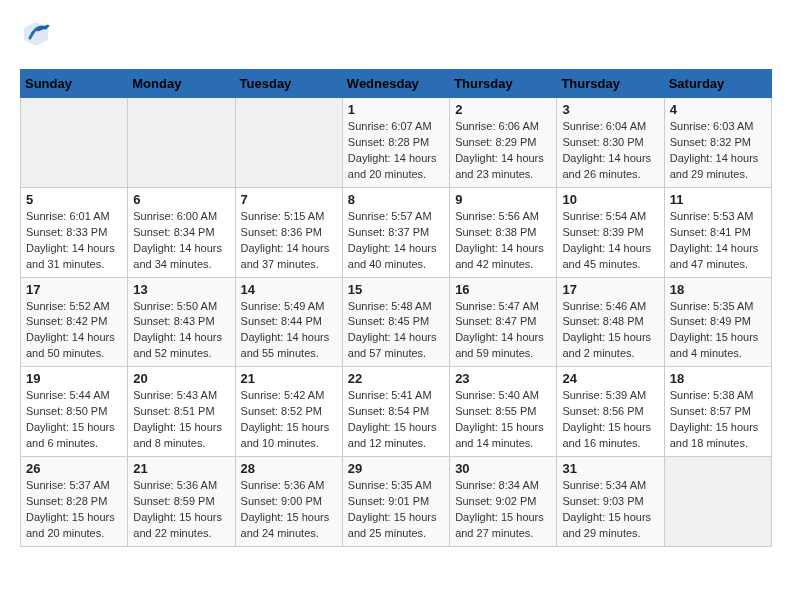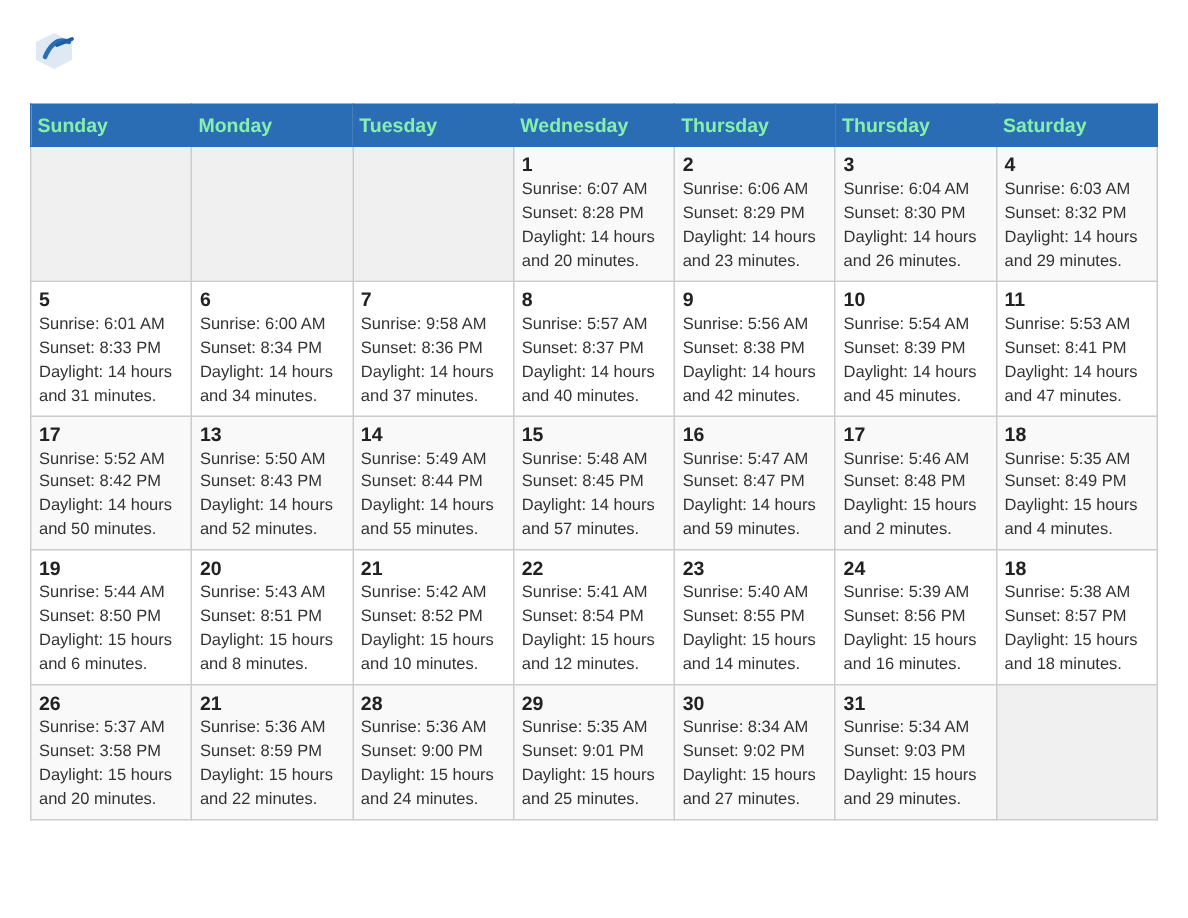--- a/index.html
+++ b/index.html
@@ -47,21 +47,21 @@
     .location-title {
       font-size: 16px;
       color: #555;
     }
     table {
       width: 100%;
       border-collapse: collapse;
     }
     thead th {
       background-color: #2b6db5;
-      color: #86efac;
+      color: #000000;
       font-size: 13px;
       font-weight: bold;
       padding: 6px 4px;
       text-align: left;
       border: 1px solid #2b6db5;
     }
     tbody td {
       vertical-align: top;
       border: 1px solid #ccc;
       padding: 4px 5px;
@@ -164,21 +164,21 @@
 Daylight: 14 hours and 31 minutes.</div>
         </td>
         <td>
           <span class="day-number">6</span>
           <div class="cell-content">Sunrise: 6:00 AM
 Sunset: 8:34 PM
 Daylight: 14 hours and 34 minutes.</div>
         </td>
         <td>
           <span class="day-number">7</span>
-          <div class="cell-content">Sunrise: 9:58 AM
+          <div class="cell-content">Sunrise: 5:15 AM
 Sunset: 8:36 PM
 Daylight: 14 hours and 37 minutes.</div>
         </td>
         <td>
           <span class="day-number">8</span>
           <div class="cell-content">Sunrise: 5:57 AM
 Sunset: 8:37 PM
 Daylight: 14 hours and 40 minutes.</div>
         </td>
         <td>
@@ -285,21 +285,21 @@
           <span class="day-number">18</span>
           <div class="cell-content">Sunrise: 5:38 AM
 Sunset: 8:57 PM
 Daylight: 15 hours and 18 minutes.</div>
         </td>
       </tr>
       <tr>
         <td>
           <span class="day-number">26</span>
           <div class="cell-content">Sunrise: 5:37 AM
-Sunset: 3:58 PM
+Sunset: 8:28 PM
 Daylight: 15 hours and 20 minutes.</div>
         </td>
         <td>
           <span class="day-number">21</span>
           <div class="cell-content">Sunrise: 5:36 AM
 Sunset: 8:59 PM
 Daylight: 15 hours and 22 minutes.</div>
         </td>
         <td>
           <span class="day-number">28</span>

